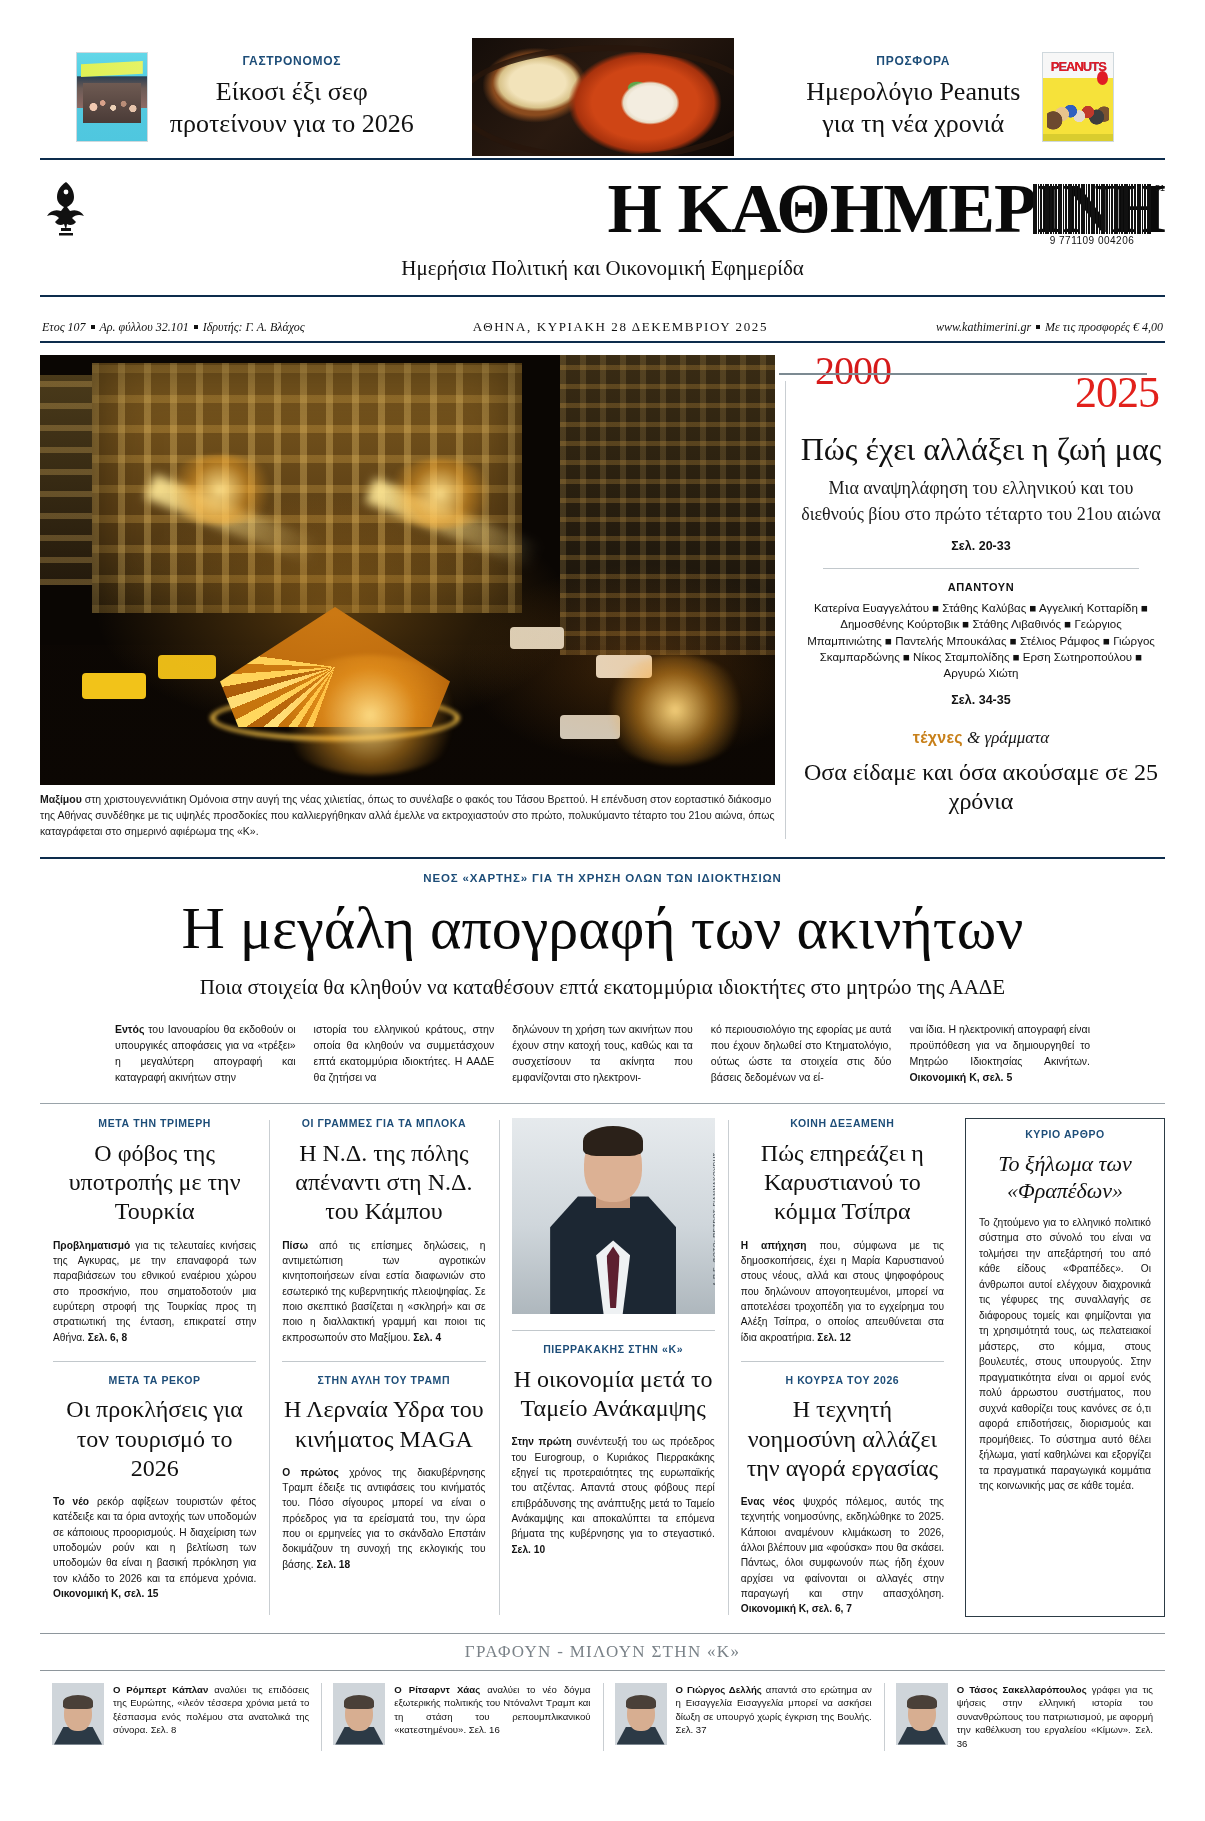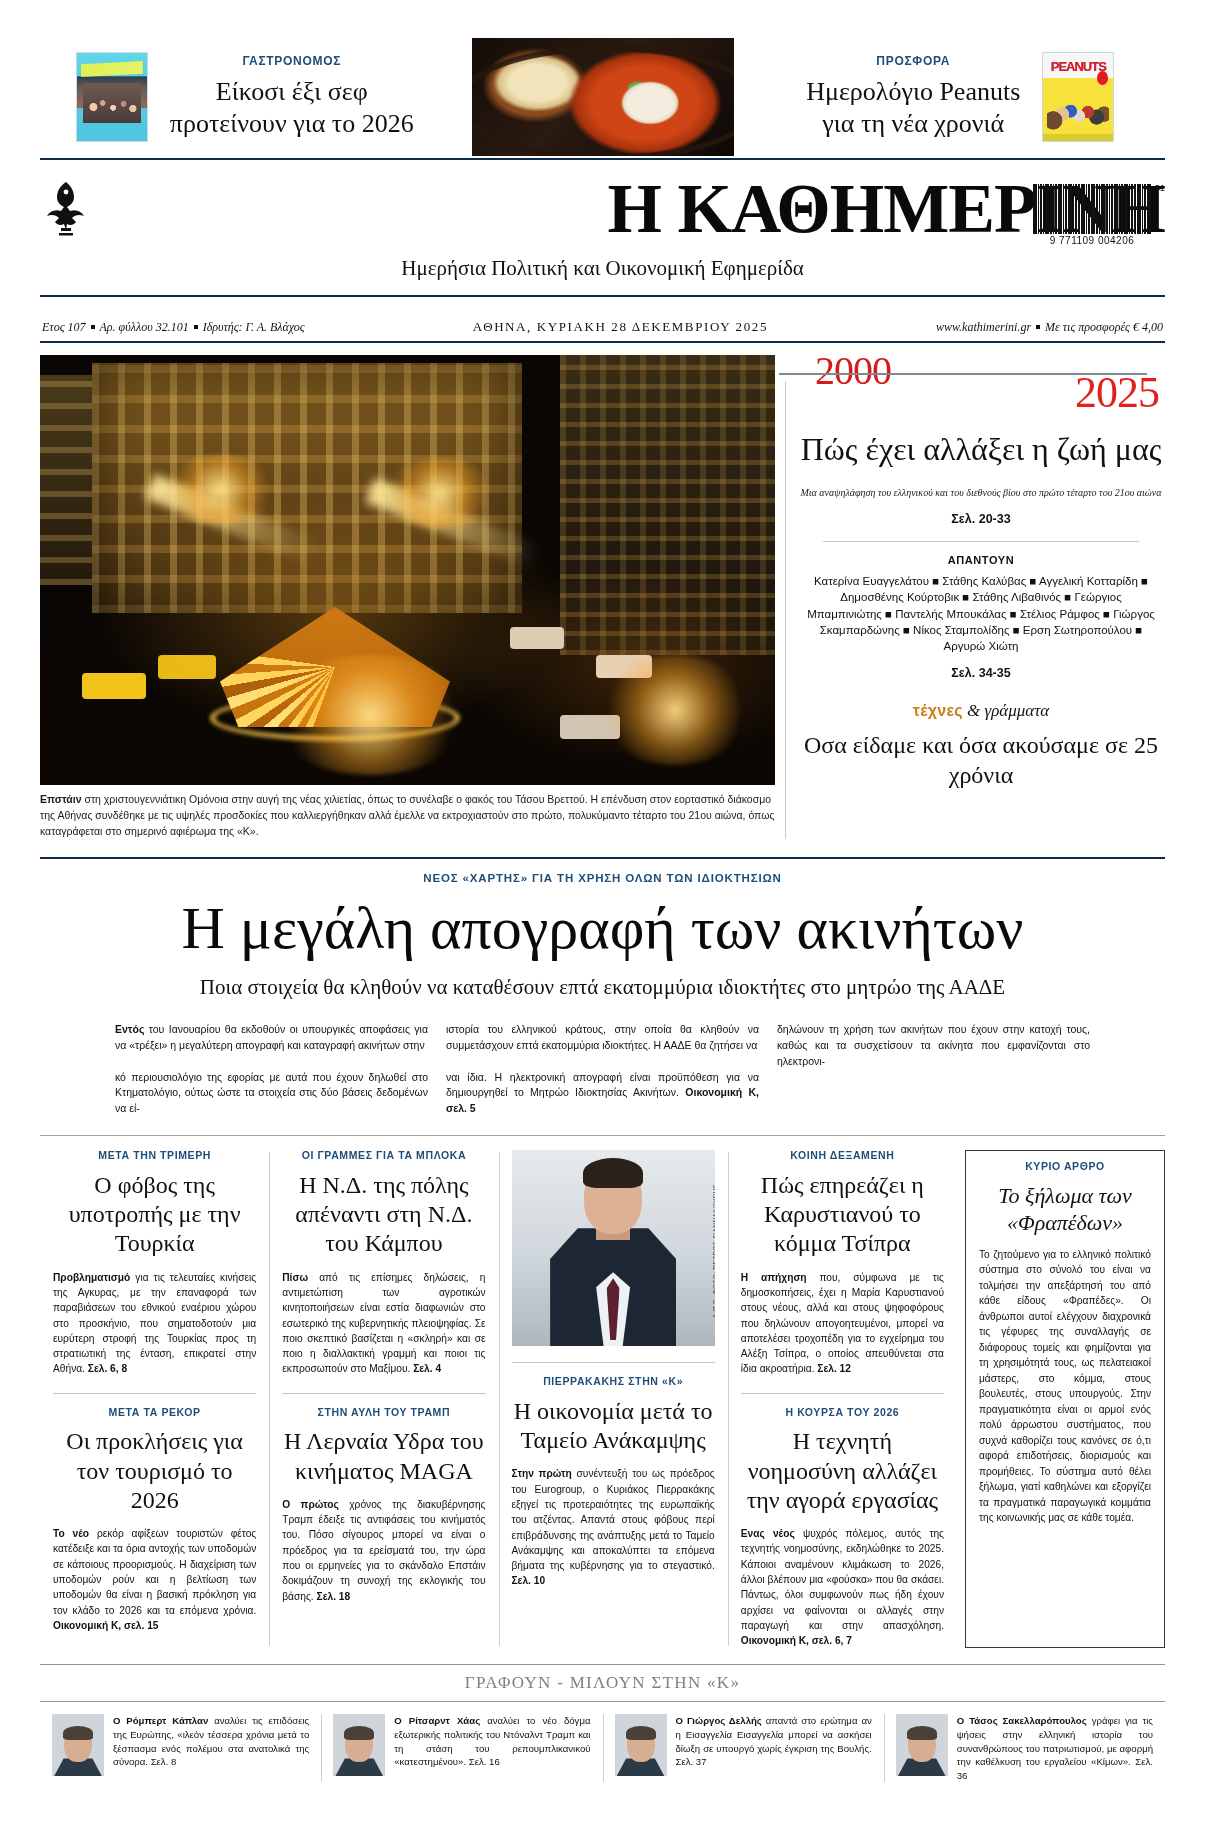--- a/index.html
+++ b/index.html
@@ -227,22 +227,22 @@
   .year-new{
     position:absolute;right:6px;top:12px;
     font-family:"Liberation Serif",serif;font-size:44px;color:#e2211c;
     letter-spacing:-1px;
   }
   .rail-h1{
     font-family:"Liberation Serif",serif;font-size:32px;line-height:1.17;
     text-align:center;margin-top:18px;color:#111;
   }
   .rail-deck{
-    font-family:"Liberation Serif",serif;font-style:italic;font-size:10px;line-height:1.42;
-    text-align:center;margin-top:18px;color:#1a1a1a;
+    font-family:"Liberation Serif",serif;font-size:18px;line-height:1.42;
+    text-align:center;margin-top:8px;color:#1a1a1a;
   }
   .rail-page{
     font:700 12.5px/1 "Liberation Sans",sans-serif;text-align:center;margin-top:12px;color:#111;
   }
   .rail-sep{ height:1px;background:#c2c8cc;margin:16px 26px 0; }
   .rail-h2{
     font-family:"Liberation Serif",serif;font-size:28px;line-height:1.18;
     text-align:center;margin-top:16px;color:#111;
   }
   .rail-label{
@@ -274,21 +274,21 @@
   }
   .main-head{
     text-align:center;font-family:"Liberation Serif",serif;
     font-size:60px;line-height:1.06;margin-top:12px;color:#0a0a0a;font-weight:400;
   }
   .main-deck{
     text-align:center;font-family:"Liberation Serif",serif;
     font-size:21px;line-height:1.3;margin-top:14px;color:#111;
   }
   .lede-cols{
-    display:grid;grid-template-columns:repeat(3,1fr);gap:0 18px;margin-top:20px;
+    display:grid;grid-template-columns:repeat(5,1fr);gap:0 18px;margin-top:20px;
     padding:0 75px;
   }
   .lede-cols p{
     margin:0;font:10.5px/1.52 "Liberation Sans",sans-serif;color:#111;text-align:justify;
   }
   .lede-cols p b{ font-weight:700; }
   .thin-rule{ height:1px;background:#9aa3a9;margin-top:18px; }
 
   
   .grid5{ display:flex; margin-top:14px; gap:0; }
@@ -499,21 +499,21 @@
         <div class="ph-car" style="left:42px;top:318px;width:64px;height:26px;background:#f2c319;"></div>
         <div class="ph-car" style="left:118px;top:300px;width:58px;height:24px;background:#e8bb16;"></div>
         <div class="ph-car" style="left:470px;top:272px;width:54px;height:22px;background:#d8d2c4;"></div>
         <div class="ph-car" style="left:556px;top:300px;width:56px;height:23px;background:#e2dcd0;"></div>
         <div class="ph-car" style="left:520px;top:360px;width:60px;height:24px;background:#cfc8bb;"></div>
         <div class="ph-glow" style="left:560px;top:300px;width:150px;height:110px;"></div>
         <div class="ph-glow" style="left:230px;top:300px;width:200px;height:120px;"></div>
         <div class="ph-overlay"></div>
       </div>
       <div class="caption">
-        <b>Επστάιν</b><span> στη χριστουγεννιάτικη Ομόνοια στην αυγή της νέας χιλιετίας, όπως το συνέλαβε ο φακός του Τάσου Βρεττού. Η επένδυση στον εορταστικό διάκοσμο της Αθήνας συνδέθηκε με τις υψηλές προσδοκίες που καλλιεργήθηκαν αλλά έμελλε να εκτροχιαστούν στο πρώτο, πολυκύμαντο τέταρτο του 21ου αιώνα, όπως καταγράφεται στο σημερινό αφιέρωμα της «Κ».</span>
+        <b>Μαξίμου</b><span> στη χριστουγεννιάτικη Ομόνοια στην αυγή της νέας χιλιετίας, όπως το συνέλαβε ο φακός του Τάσου Βρεττού. Η επένδυση στον εορταστικό διάκοσμο της Αθήνας συνδέθηκε με τις υψηλές προσδοκίες που καλλιεργήθηκαν αλλά έμελλε να εκτροχιαστούν στο πρώτο, πολυκύμαντο τέταρτο του 21ου αιώνα, όπως καταγράφεται στο σημερινό αφιέρωμα της «Κ».</span>
       </div>
     </div>
 
     <div class="rail">
       <div class="year-wrap">
         <div class="year-old">2000</div>
         <div class="year-strike"></div>
         <div class="year-new">2025</div>
       </div>
       <div class="rail-h1">Πώς έχει αλλάξει η ζωή μας</div>

